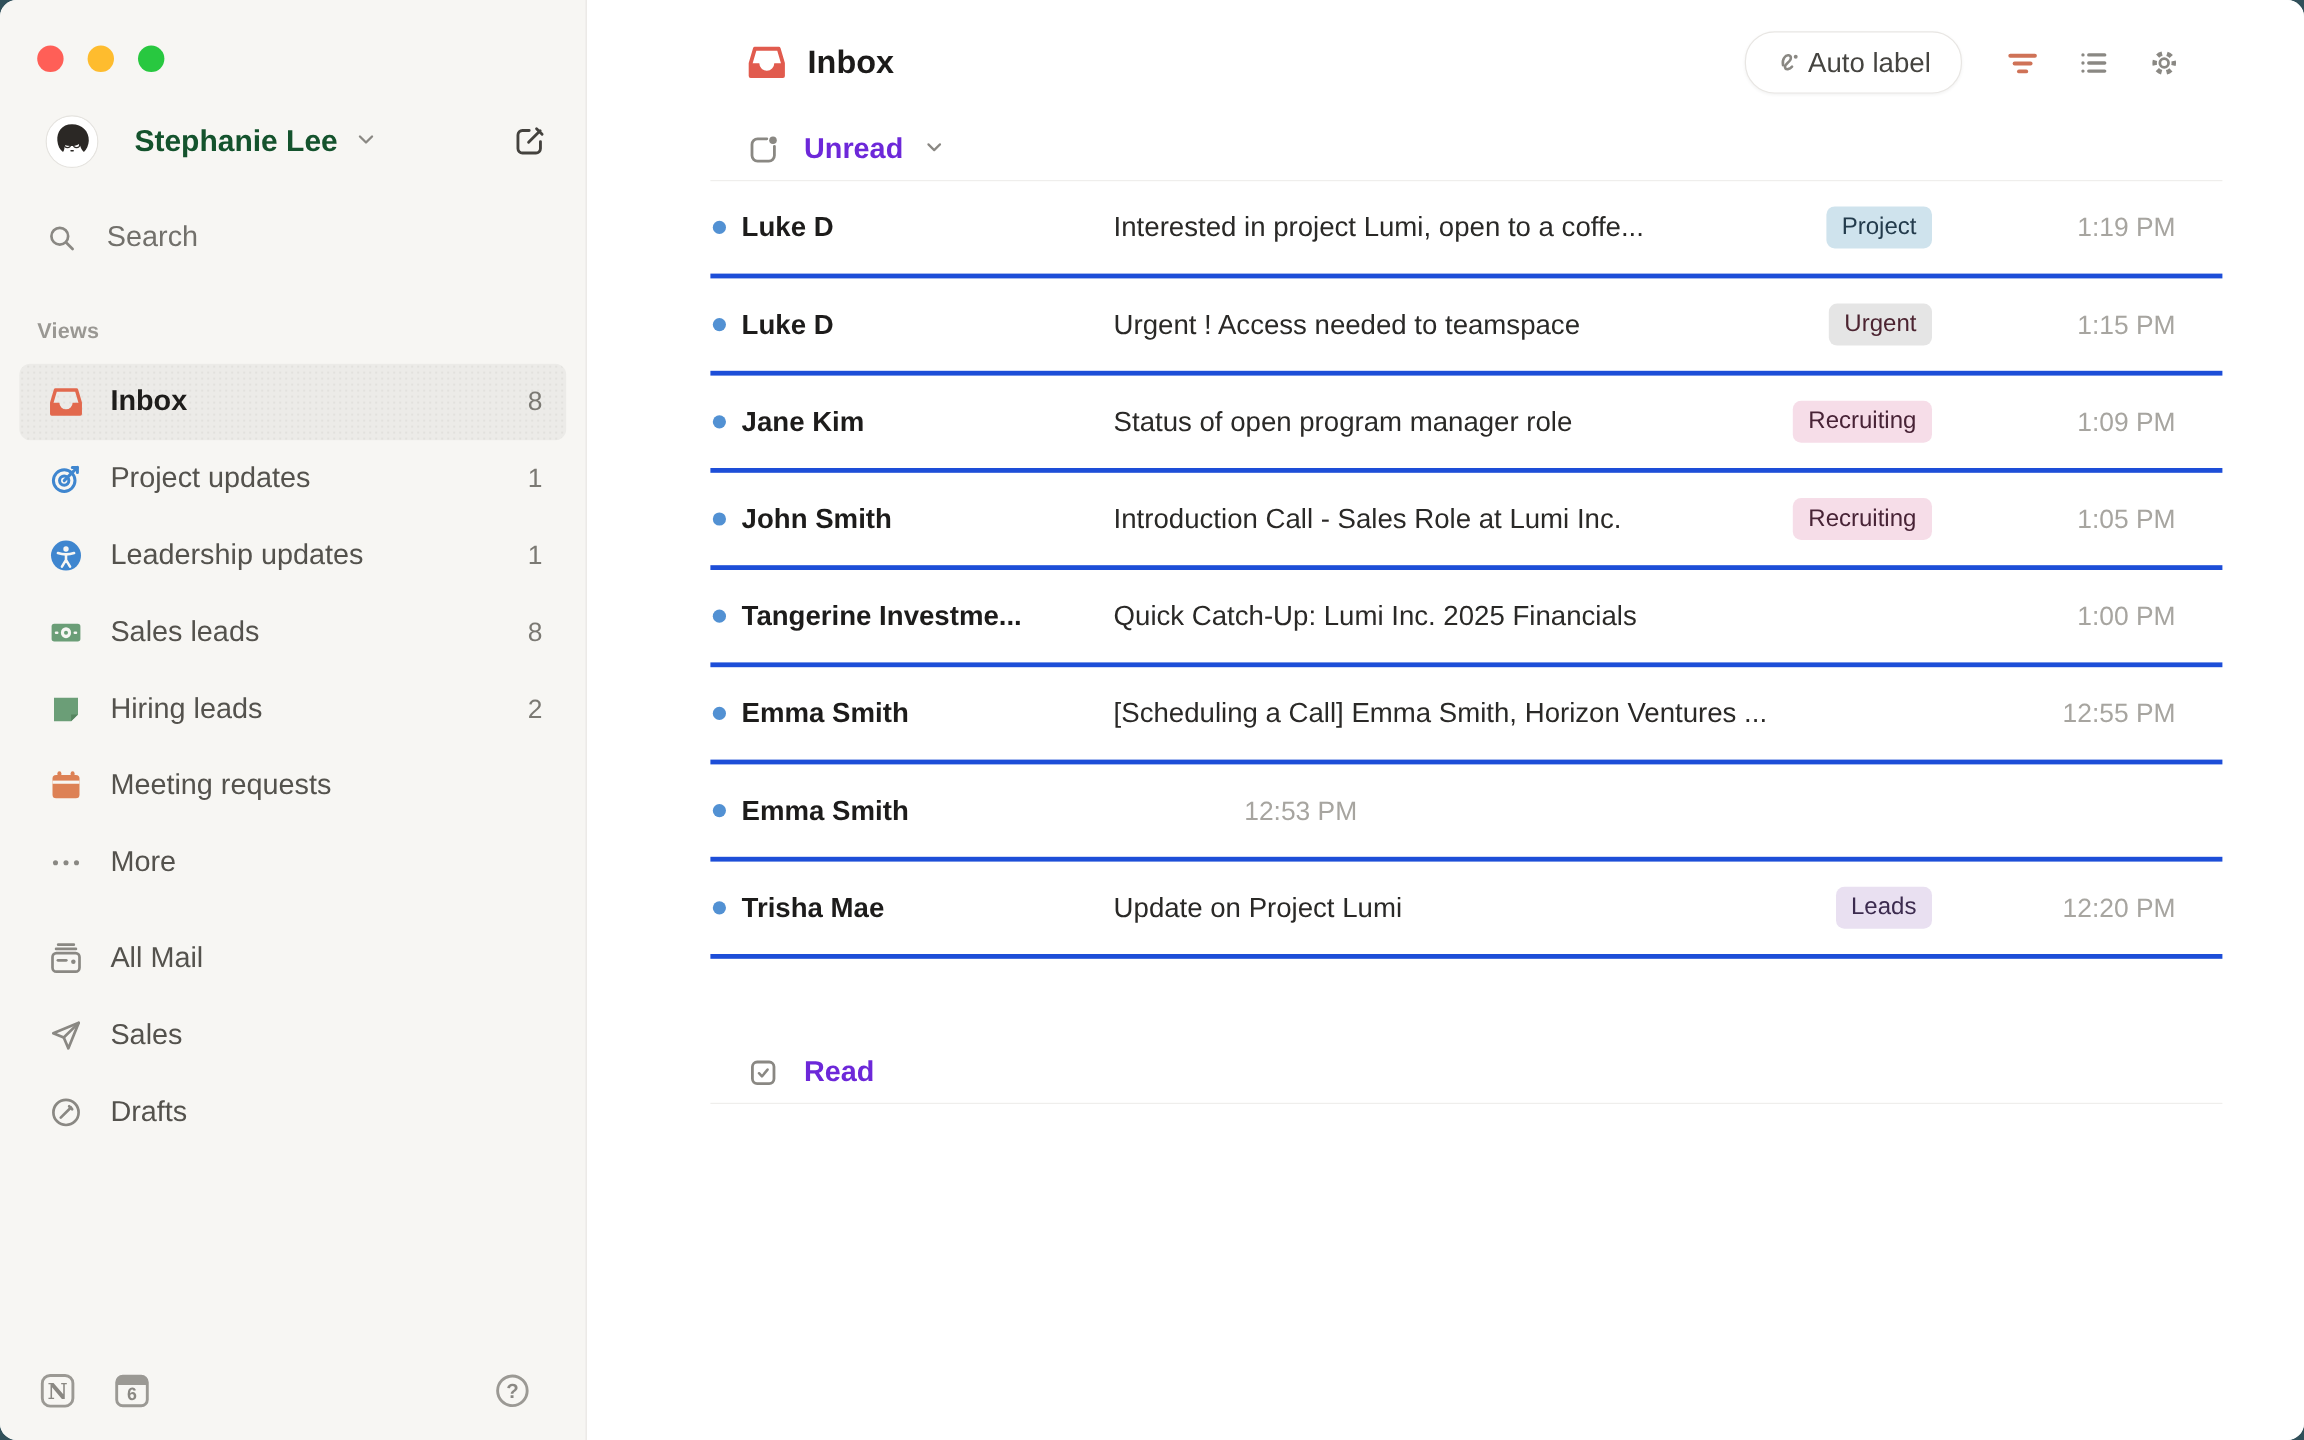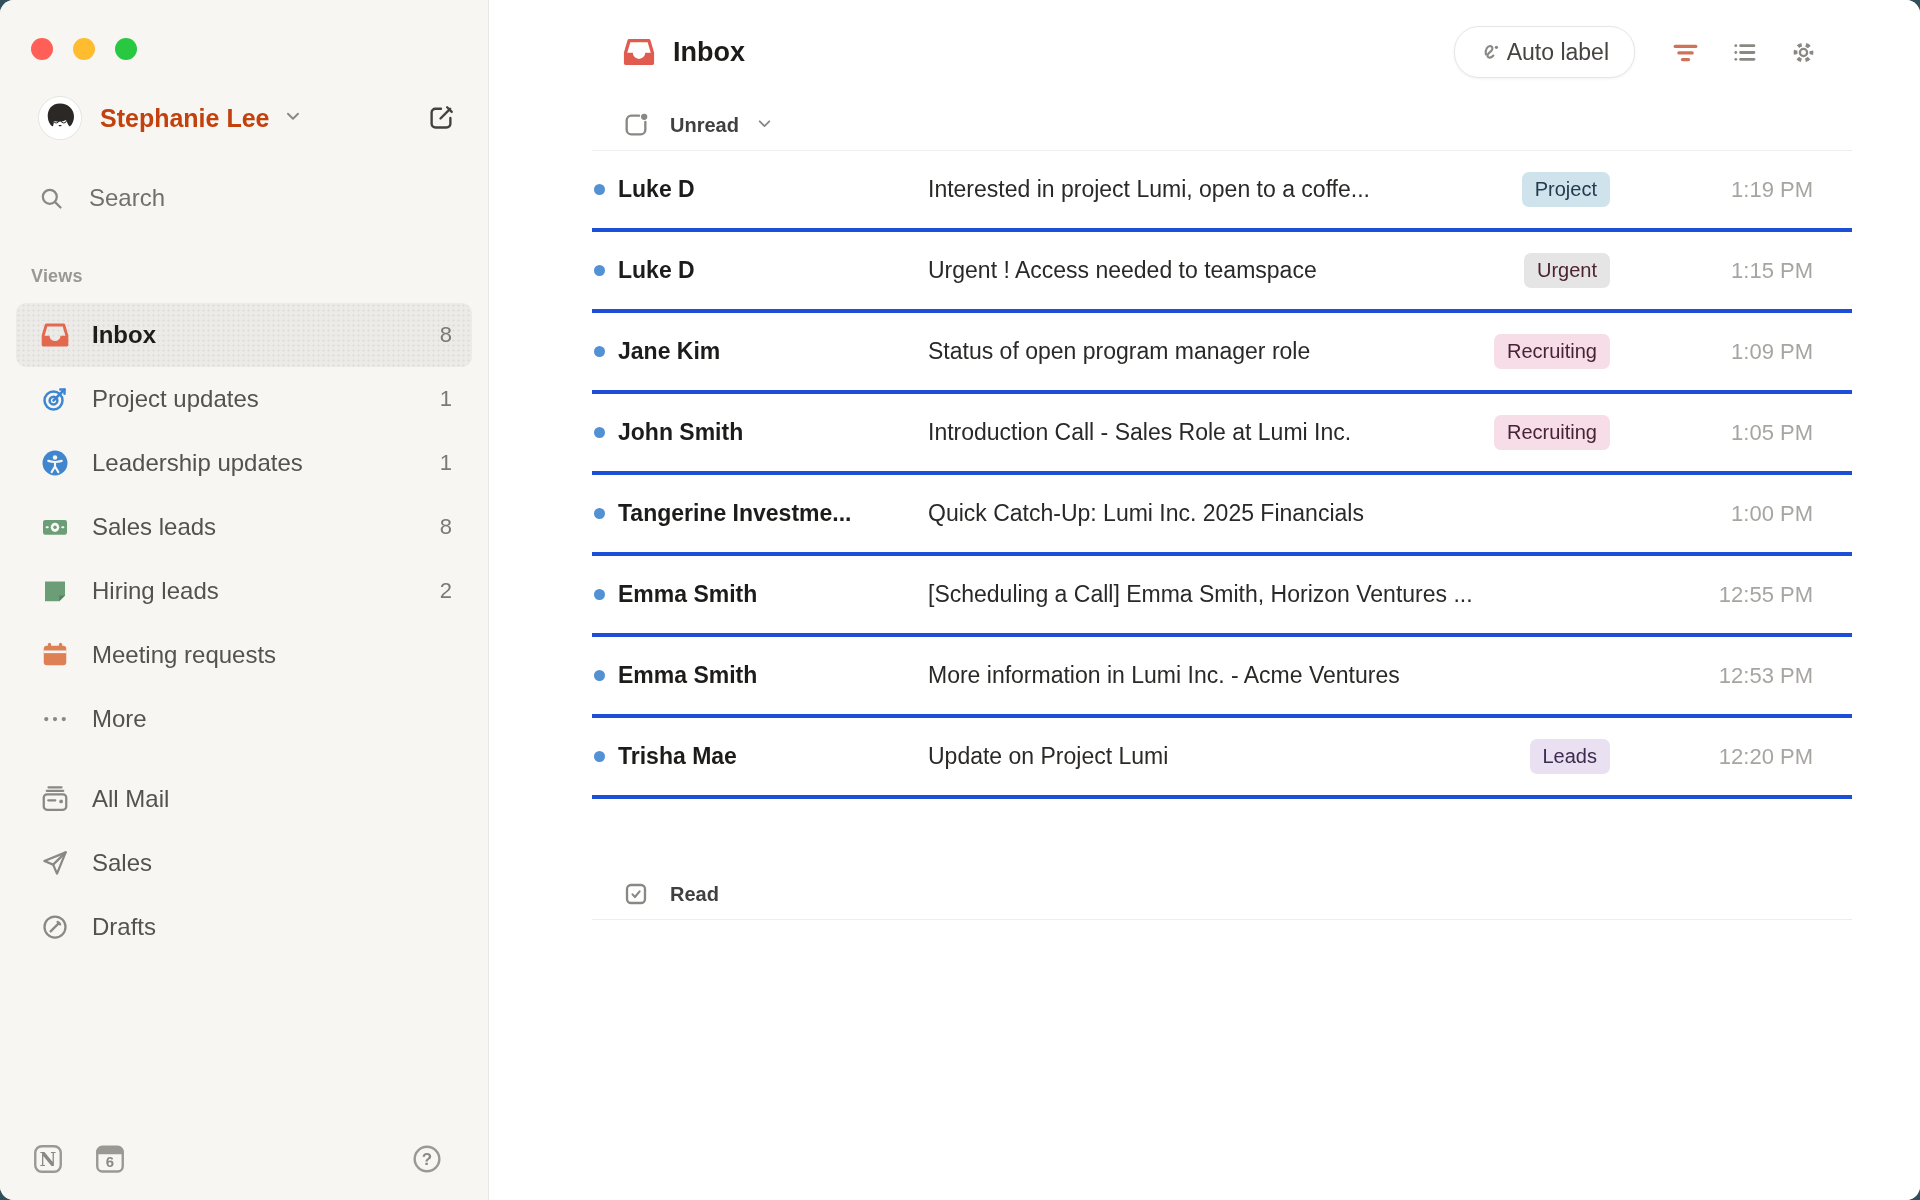--- a/index.html
+++ b/index.html
@@ -23,21 +23,21 @@
     box-sizing:border-box;
   }
   .traffic{display:flex;gap:20px;padding:38px 0 0 31px;}
   .light{width:22px;height:22px;border-radius:50%;}
   .light.red{background:#ff5f57;}
   .light.yellow{background:#febc2e;}
   .light.green{background:#28c840;}
 
   .profile{display:flex;align-items:center;margin:36px 32px 0 38px;}
   .avatar{width:42px;height:42px;border-radius:50%;background:#fff;border:1px solid #e5e3df;overflow:hidden;flex:none;}
-  .profile-name{margin-left:18px;font-size:25px;font-weight:700;color:#c2410c;}
+  .profile-name{margin-left:30px;font-size:25px;font-weight:700;color:#14532d;}
   .profile .chev{margin-left:12px;color:#8a8883;}
   .compose{margin-left:auto;color:#44423e;cursor:pointer;display:flex;}
 
   .search{display:flex;align-items:center;gap:24px;margin:44px 0 0 38px;color:#72706b;font-size:24px;cursor:pointer;}
   .search svg{color:#8a8883;}
 
   .section-label{margin:54px 0 0 31px;font-size:18px;font-weight:600;color:#9a9893;letter-spacing:.2px;}
   .nav{margin-top:16px;padding:0 16px;}
   .nav-item{
     height:64px;display:flex;align-items:center;
@@ -77,21 +77,21 @@
     background:#fff;box-shadow:0 1px 3px rgba(0,0,0,.06);cursor:pointer;
     color:#454440;font-size:23px;font-weight:500;margin-right:6px;
   }
   .icon-btn{display:flex;cursor:pointer;color:#8a8883;}
 
   .list{margin:0 68px 0 103px;}
   .list-header{
     display:flex;align-items:center;height:50px;padding-left:30px;
     border-bottom:1px solid #efeeec;cursor:pointer;
   }
-  .list-header .lh-label{margin-left:20px;font-size:20px;font-weight:700;color:#404040;}
+  .list-header .lh-label{margin-left:20px;font-size:24px;font-weight:700;color:#6d28d9;}
   .list-header .chev{margin-left:15px;color:#8a8883;}
 
   .mail-row{
     display:flex;align-items:center;height:77px;
     padding-right:39px;border-bottom:4px solid #1d4ed8;cursor:pointer;
   }
   .dot{width:11px;height:11px;border-radius:50%;background:#5291d3;margin-left:2px;flex:none;}
   .sender{margin-left:13px;width:310px;flex:none;font-size:23px;font-weight:700;color:#1d1c1b;
     white-space:nowrap;overflow:hidden;}
   .subject{flex:1;font-size:23px;color:#2a2927;white-space:nowrap;overflow:hidden;}
@@ -397,21 +397,20 @@
       <div class="mail-row">
         <span class="dot"></span>
         <span class="sender">Emma Smith</span>
         <span class="subject">[Scheduling a Call] Emma Smith, Horizon Ventures ...</span>
         <span class="time">12:55 PM</span>
       </div>
 
       <div class="mail-row">
         <span class="dot"></span>
         <span class="sender">Emma Smith</span>
-        <span class="subject">More information in Lumi Inc. - Acme Ventures</span>
         <span class="time">12:53 PM</span>
       </div>
 
       <div class="mail-row">
         <span class="dot"></span>
         <span class="sender">Trisha Mae</span>
         <span class="subject">Update on Project Lumi</span>
         <span class="badge badge-purple">Leads</span>
         <span class="time">12:20 PM</span>
       </div>

